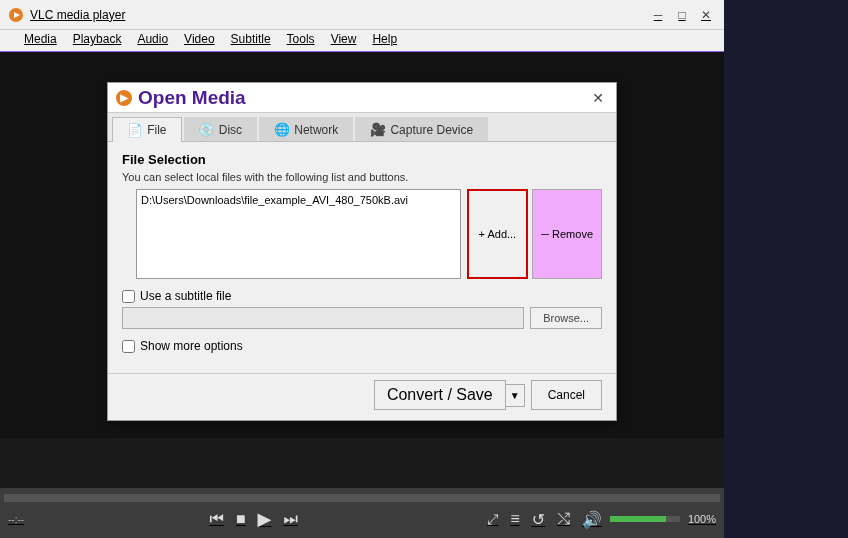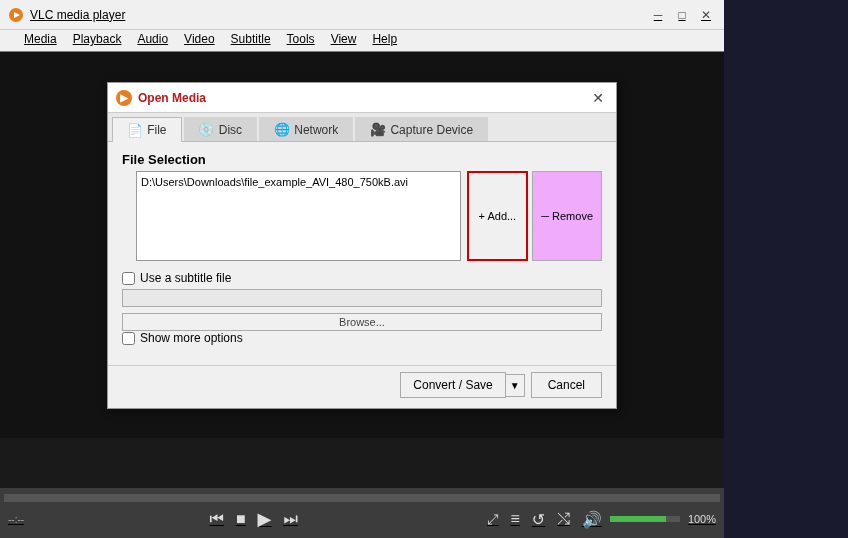--- a/index.html
+++ b/index.html
@@ -159,24 +159,24 @@
       background: #e67e22;
       border-radius: 50%;
       display: flex;
       align-items: center;
       justify-content: center;
       font-size: 10px;
       color: white;
       font-weight: bold;
     }
     .dialog-title-text {
-      font-size: 12px;
+      font-size: 19px;
       font-weight: 600;
       flex: 1;
-      color: #b91c1c;
+      color: #4c1d95;
     }
     .dialog-close-btn {
       width: 20px;
       height: 20px;
       display: flex;
       align-items: center;
       justify-content: center;
       cursor: pointer;
       font-size: 14px;
       color: #444;
@@ -284,21 +284,21 @@
       display: flex;
       align-items: center;
       gap: 5px;
       font-size: 12px;
       color: #000;
       cursor: pointer;
     }
     .subtitle-path-row {
       display: flex;
       gap: 6px;
-      flex-direction: column;
+      margin-bottom: 10px;
     }
     .subtitle-input {
       flex: 1;
       border: 1px solid #aaa;
       background: #e8e8e8;
       height: 22px;
       padding: 2px 4px;
       font-size: 11px;
     }
     .browse-btn {
@@ -325,21 +325,21 @@
       display: flex;
       justify-content: flex-end;
       gap: 6px;
       padding: 6px 14px 10px;
       border-top: 1px solid #ccc;
     }
     .convert-save-btn {
       background: #f0f0f0;
       border: 1px solid #aaa;
       padding: 5px 12px;
-      font-size: 12px;
+      font-size: 16px;
       cursor: pointer;
       display: flex;
       align-items: center;
       gap: 0;
     }
     .convert-save-arrow {
       background: #f0f0f0;
       border: 1px solid #aaa;
       border-left: none;
       padding: 5px 4px;
@@ -433,20 +433,21 @@
             <span>Network</span>
           </div>
           <div class="tab">
             <span class="tab-icon">🎥</span>
             <span>Capture Device</span>
           </div>
         </div>
 
         <div class="dialog-content">
           <div class="section-title">File Selection</div>
+          <div class="section-desc">You can select local files with the following list and buttons.</div>
 
           <div class="file-list-container">
             <div class="file-list-box">
               <span>D:\Users\Downloads\file_example_AVI_480_750kB.avi</span>
             </div>
             <div class="file-list-buttons">
               <button class="add-btn">+ Add...</button>
               <button class="remove-btn">─ Remove</button>
             </div>
           </div>

